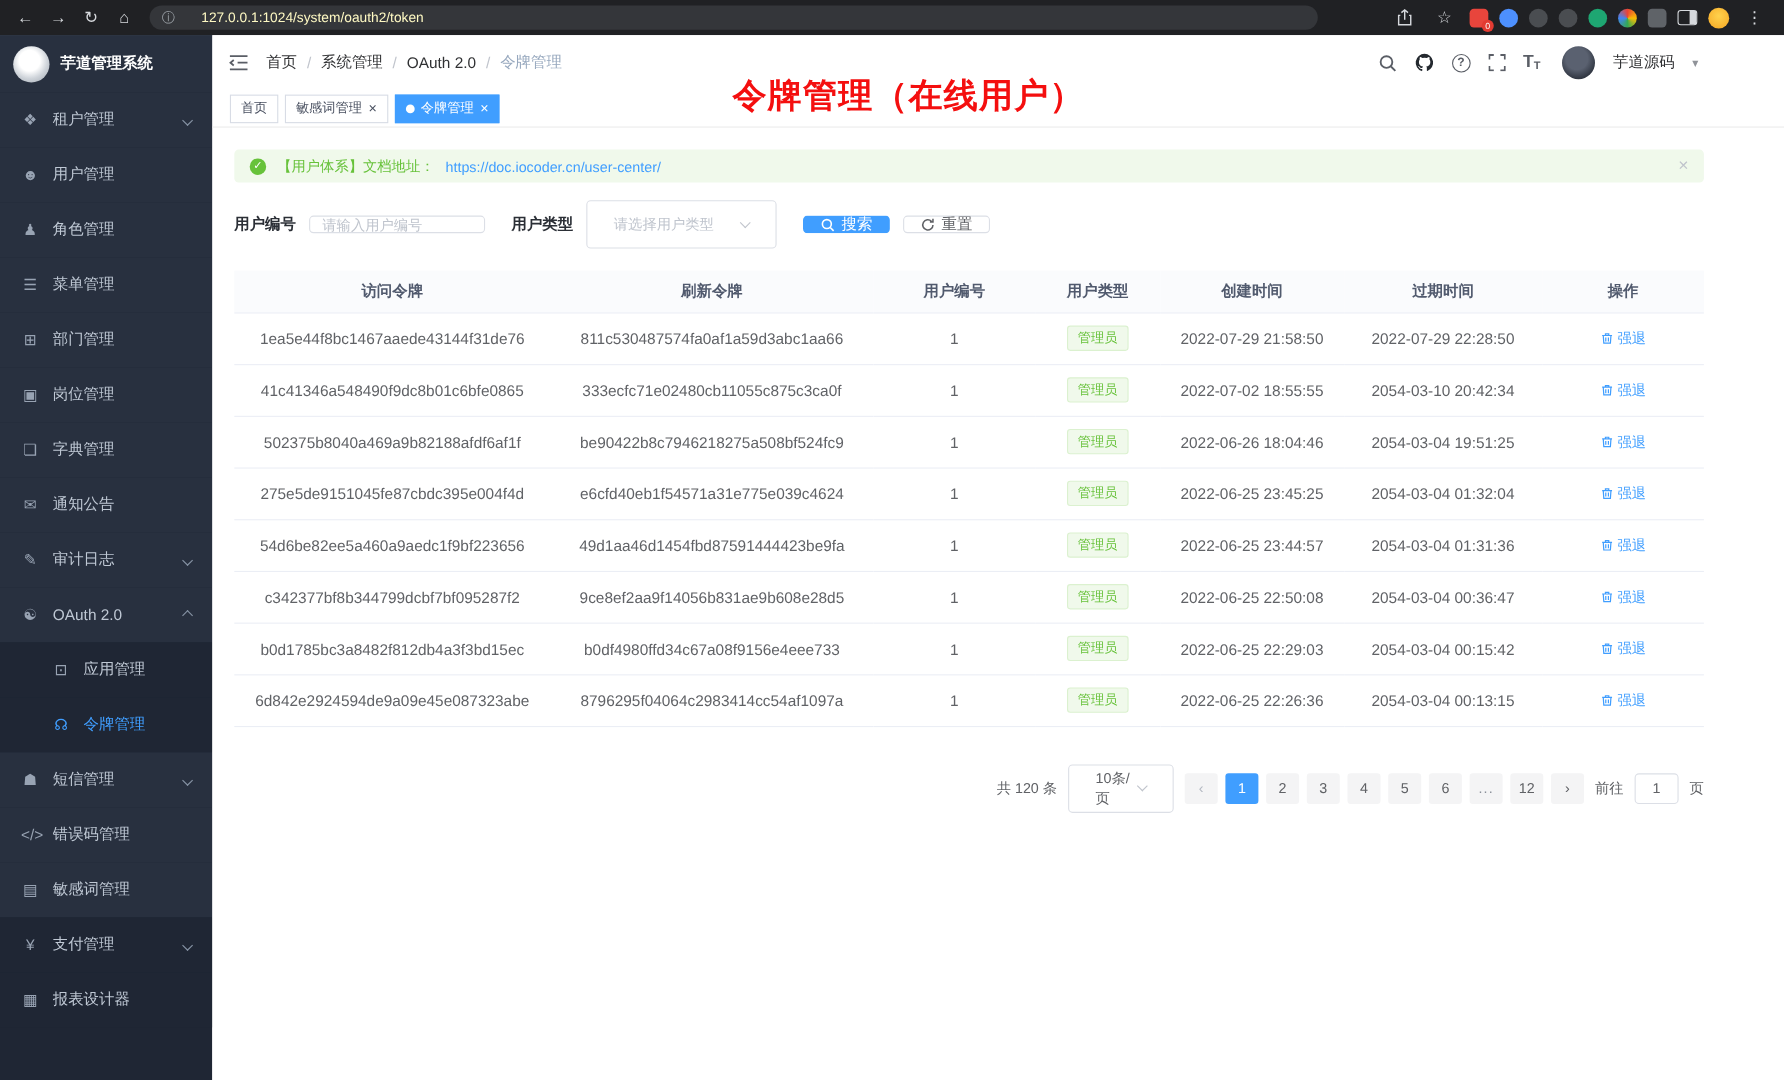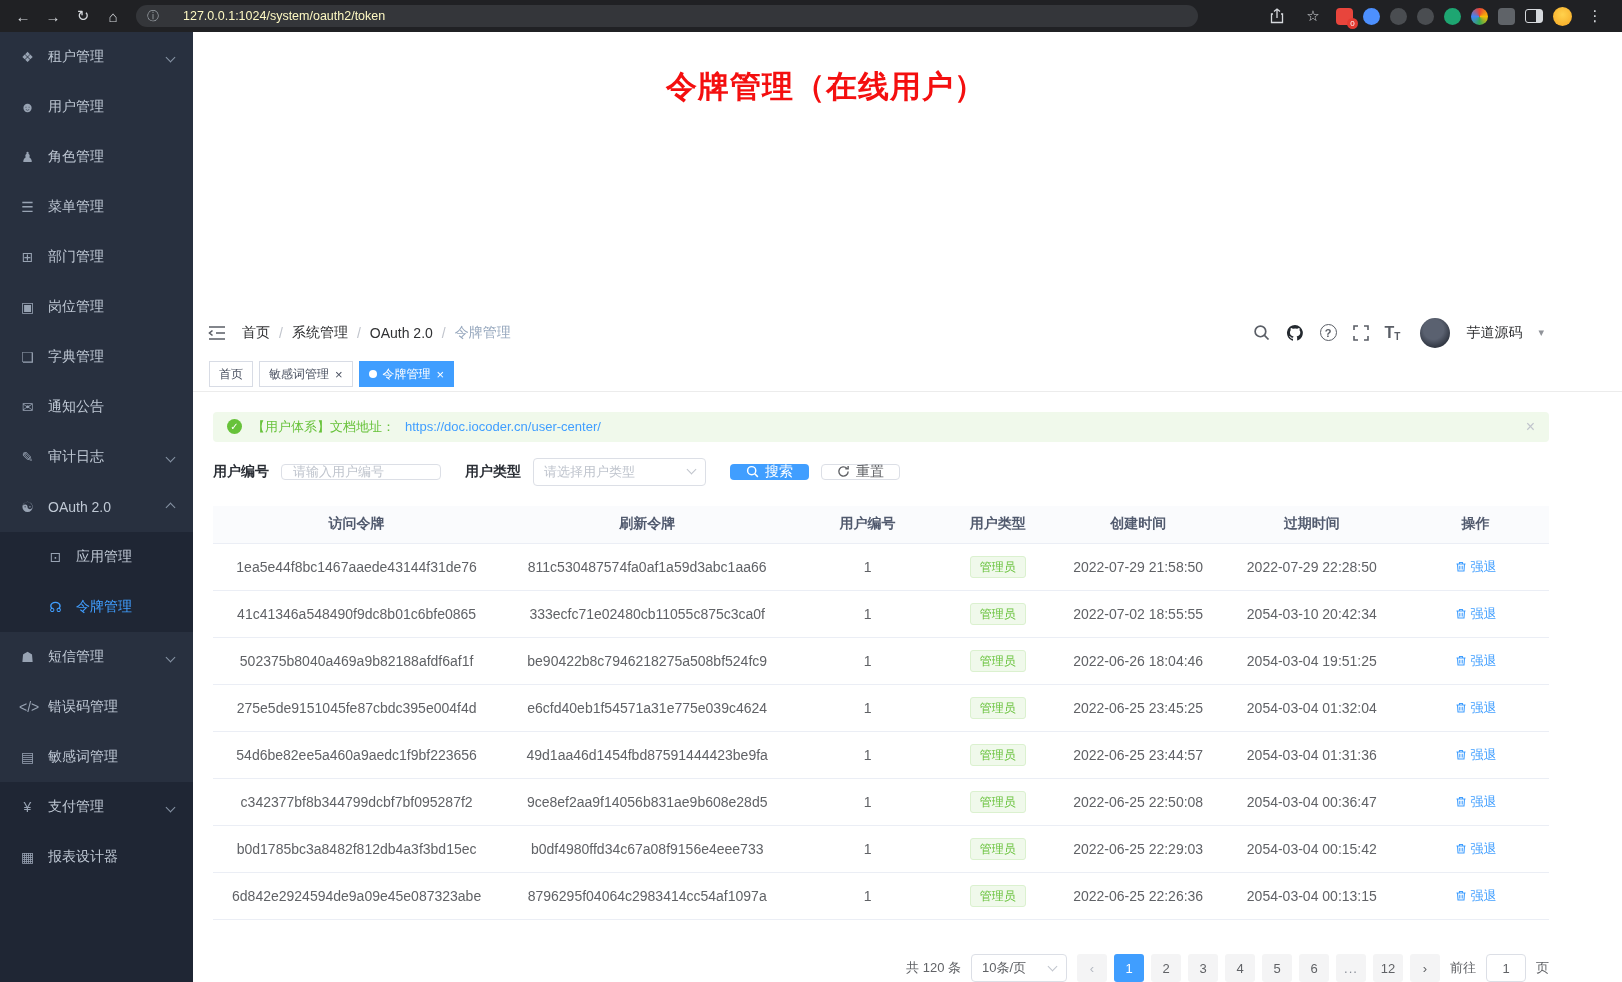--- a/index.html
+++ b/index.html
@@ -48,21 +48,21 @@
   .menu-item.sub { padding-left: 47px; background: var(--sidebar_dark, #1f2634); }
   .menu-item.bottom { background: var(--sidebar_dark, #1f2634); }
   .menu-item.active, .menu-item.active .mi-icon { color: var(--primary, #409eff); }
   .mi-icon { width: 17px; text-align: center; font-size: 14px; color: #98a3b3; flex-shrink: 0; }
   .mi-label { overflow: hidden; }
   .mi-arrow { margin-left: auto; width: 7px; height: 7px; border-right: 1.5px solid #8794a5;
               border-bottom: 1.5px solid #8794a5; transform: rotate(45deg); flex-shrink: 0; }
   .mi-arrow.up { transform: rotate(-135deg); }
 
   
-  .main { flex: 1; display: flex; flex-direction: column; background: #fff; min-width: 0; justify-content: flex-end; }
+  .main { flex: 1; display: flex; flex-direction: column; background: #fff; min-width: 0; }
   .topbar { height: 50px; display: flex; align-items: center; padding: 0 78px 0 15px; }
   .fold-icon { cursor: pointer; display: flex; align-items: center; }
   .breadcrumb { display: flex; align-items: center; gap: 9px; font-size: 14px; margin-left: 16px; }
   .bc-item { color: #303133; cursor: pointer; }
   .bc-item.last { color: #97a8be; cursor: default; }
   .bc-sep { color: #c0c4cc; }
   .tb-right { margin-left: auto; display: flex; align-items: center; gap: 16px; }
   .tb-icon { display: flex; align-items: center; justify-content: center; color: #5a5e66; cursor: pointer; }
   .help { width: 17px; height: 17px; border: 1.5px solid #5a5e66; border-radius: 50%; font-size: 11px; font-weight: 700; }
   .fontsize { font-weight: 700; font-size: 16px; align-items: flex-end; }
@@ -90,22 +90,22 @@
   .alert-text { color: var(--success, #67c23a); font-size: 13px; }
   .alert-link { color: var(--primary, #409eff); font-size: 13px; text-decoration: none; cursor: pointer; }
   .alert-close { margin-left: auto; color: #c0c4cc; font-size: 16px; cursor: pointer; }
 
   .filter { display: flex; align-items: center; margin-top: 16px; font-size: 14px; }
   .f-group { display: flex; align-items: center; margin-right: 24px; }
   .f-label { font-weight: 700; color: #2b2f36; margin-right: 12px; white-space: nowrap; }
   .f-input { width: 160px; height: 16px; border: 1px solid #dcdfe6; border-radius: 4px; padding: 0 11px;
              font-size: 13px; color: #606266; outline: none; font-family: inherit; }
   .f-input::placeholder { color: #bfc4cd; }
-  .select { height: 28px; border: 1px solid #dcdfe6; border-radius: 4px; display: flex; align-items: center;
-            justify-content: space-between; padding: 0 10px; color: #bfc4cd; font-size: 13px; background: #fff; cursor: pointer; }
+  .select { height: 44px; border: 1px solid #dcdfe6; border-radius: 4px; display: flex; align-items: center;
+            justify-content: space-between; padding: 0 24px; color: #bfc4cd; font-size: 13px; background: #fff; cursor: pointer; }
   .f-select { width: 173px; }
   .sel-caret { width: 7px; height: 7px; border-right: 1.3px solid #c0c4cc; border-bottom: 1.3px solid #c0c4cc;
                transform: rotate(45deg); margin-top: -4px; flex-shrink: 0; }
   .btn { height: 16px; border-radius: 4px; display: flex; align-items: center; gap: 6px; padding: 0 15px;
          font-size: 14px; cursor: pointer; border: 1px solid transparent; font-family: inherit; }
   .btn-primary { background: var(--primary, #409eff); color: #fff; margin-right: 12px; }
   .btn-plain { background: #fff; border-color: #dcdfe6; color: #606266; }
 
   
   .table-wrap { margin-top: 20px; }
@@ -168,20 +168,24 @@
     <span class="ext puzzle"></span>
     <span class="panel-icon"></span>
     <span class="profile-dot"></span>
     <span class="b-icon">⋮</span>
   </div>
 </div>
 
 <div class="app">
 
   <aside class="sidebar">
+    <div class="logo">
+      <span class="logo-avatar"></span>
+      <span class="logo-title">芋道管理系统</span>
+    </div>
     <nav class="menu">
         <div class="menu-item">
           <span class="mi-icon">❖</span>
           <span class="mi-label">租户管理</span>
           <span class="mi-arrow"></span>
         </div>
         <div class="menu-item">
           <span class="mi-icon">☻</span>
           <span class="mi-label">用户管理</span>
         </div>

